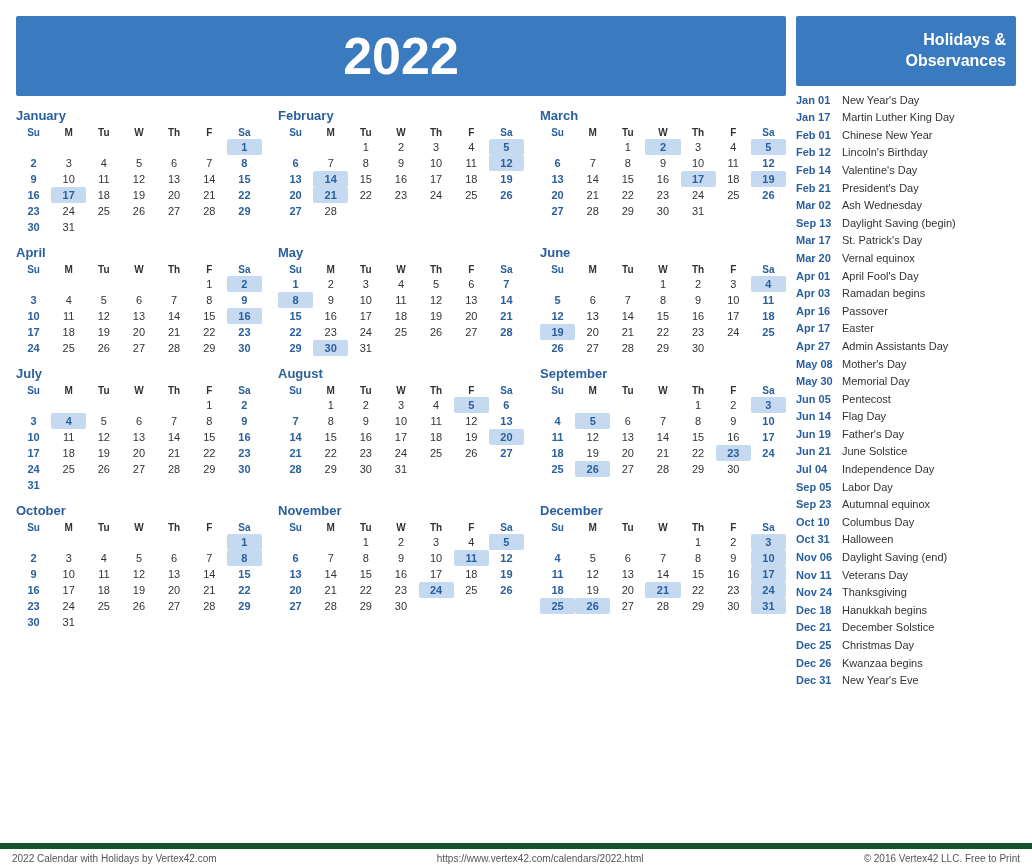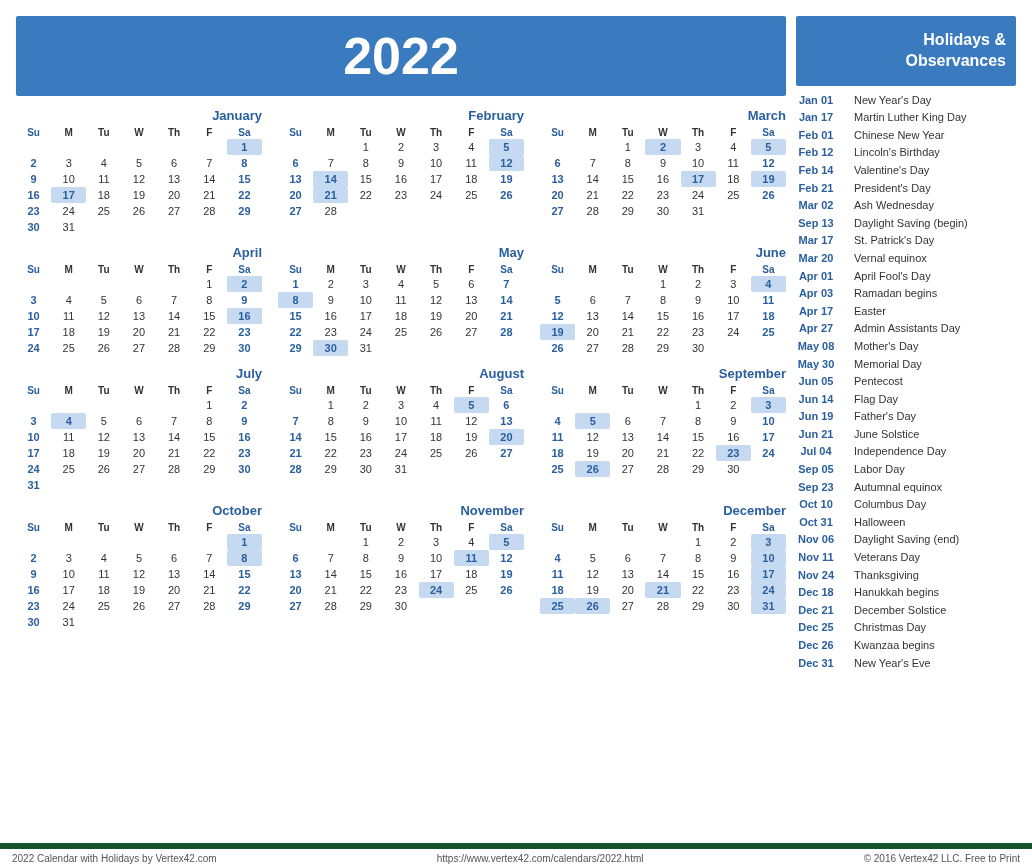--- a/index.html
+++ b/index.html
@@ -38,21 +38,21 @@
       display: grid;
       grid-template-columns: repeat(3, 1fr);
       gap: 10px 16px;
     }
 
     .month {
       width: 100%;
     }
 
     .month-title {
-      text-align: right;
+      text-align: left;
       font-weight: bold;
       font-size: 13px;
       color: #2a5f9e;
       margin-bottom: 3px;
     }
 
     .month-table {
       width: 100%;
       border-collapse: collapse;
       font-size: 11px;
@@ -124,22 +124,21 @@
       margin-bottom: 6px;
     }
 
     .holiday-list {
       font-size: 11px;
       line-height: 1.6;
     }
 
     .holiday-item {
       display: flex;
-      gap: 18px;
-      text-align: center;
+      gap: 6px;
     }
 
     .holiday-date {
       color: #2a5f9e;
       font-weight: bold;
       min-width: 40px;
       font-size: 11px;
     }
 
     .holiday-name {
@@ -997,20 +996,24 @@
         </div>
         <div class="holiday-item">
           <span class="holiday-date">Apr 01</span>
           <span class="holiday-name">April Fool's Day</span>
         </div>
         <div class="holiday-item">
           <span class="holiday-date">Apr 03</span>
           <span class="holiday-name">Ramadan begins</span>
         </div>
         <div class="holiday-item">
+          <span class="holiday-date">Apr 16</span>
+          <span class="holiday-name">Passover</span>
+        </div>
+        <div class="holiday-item">
           <span class="holiday-date">Apr 17</span>
           <span class="holiday-name">Easter</span>
         </div>
         <div class="holiday-item">
           <span class="holiday-date">Apr 27</span>
           <span class="holiday-name">Admin Assistants Day</span>
         </div>
         <div class="holiday-item">
           <span class="holiday-date">May 08</span>
           <span class="holiday-name">Mother's Day</span>

